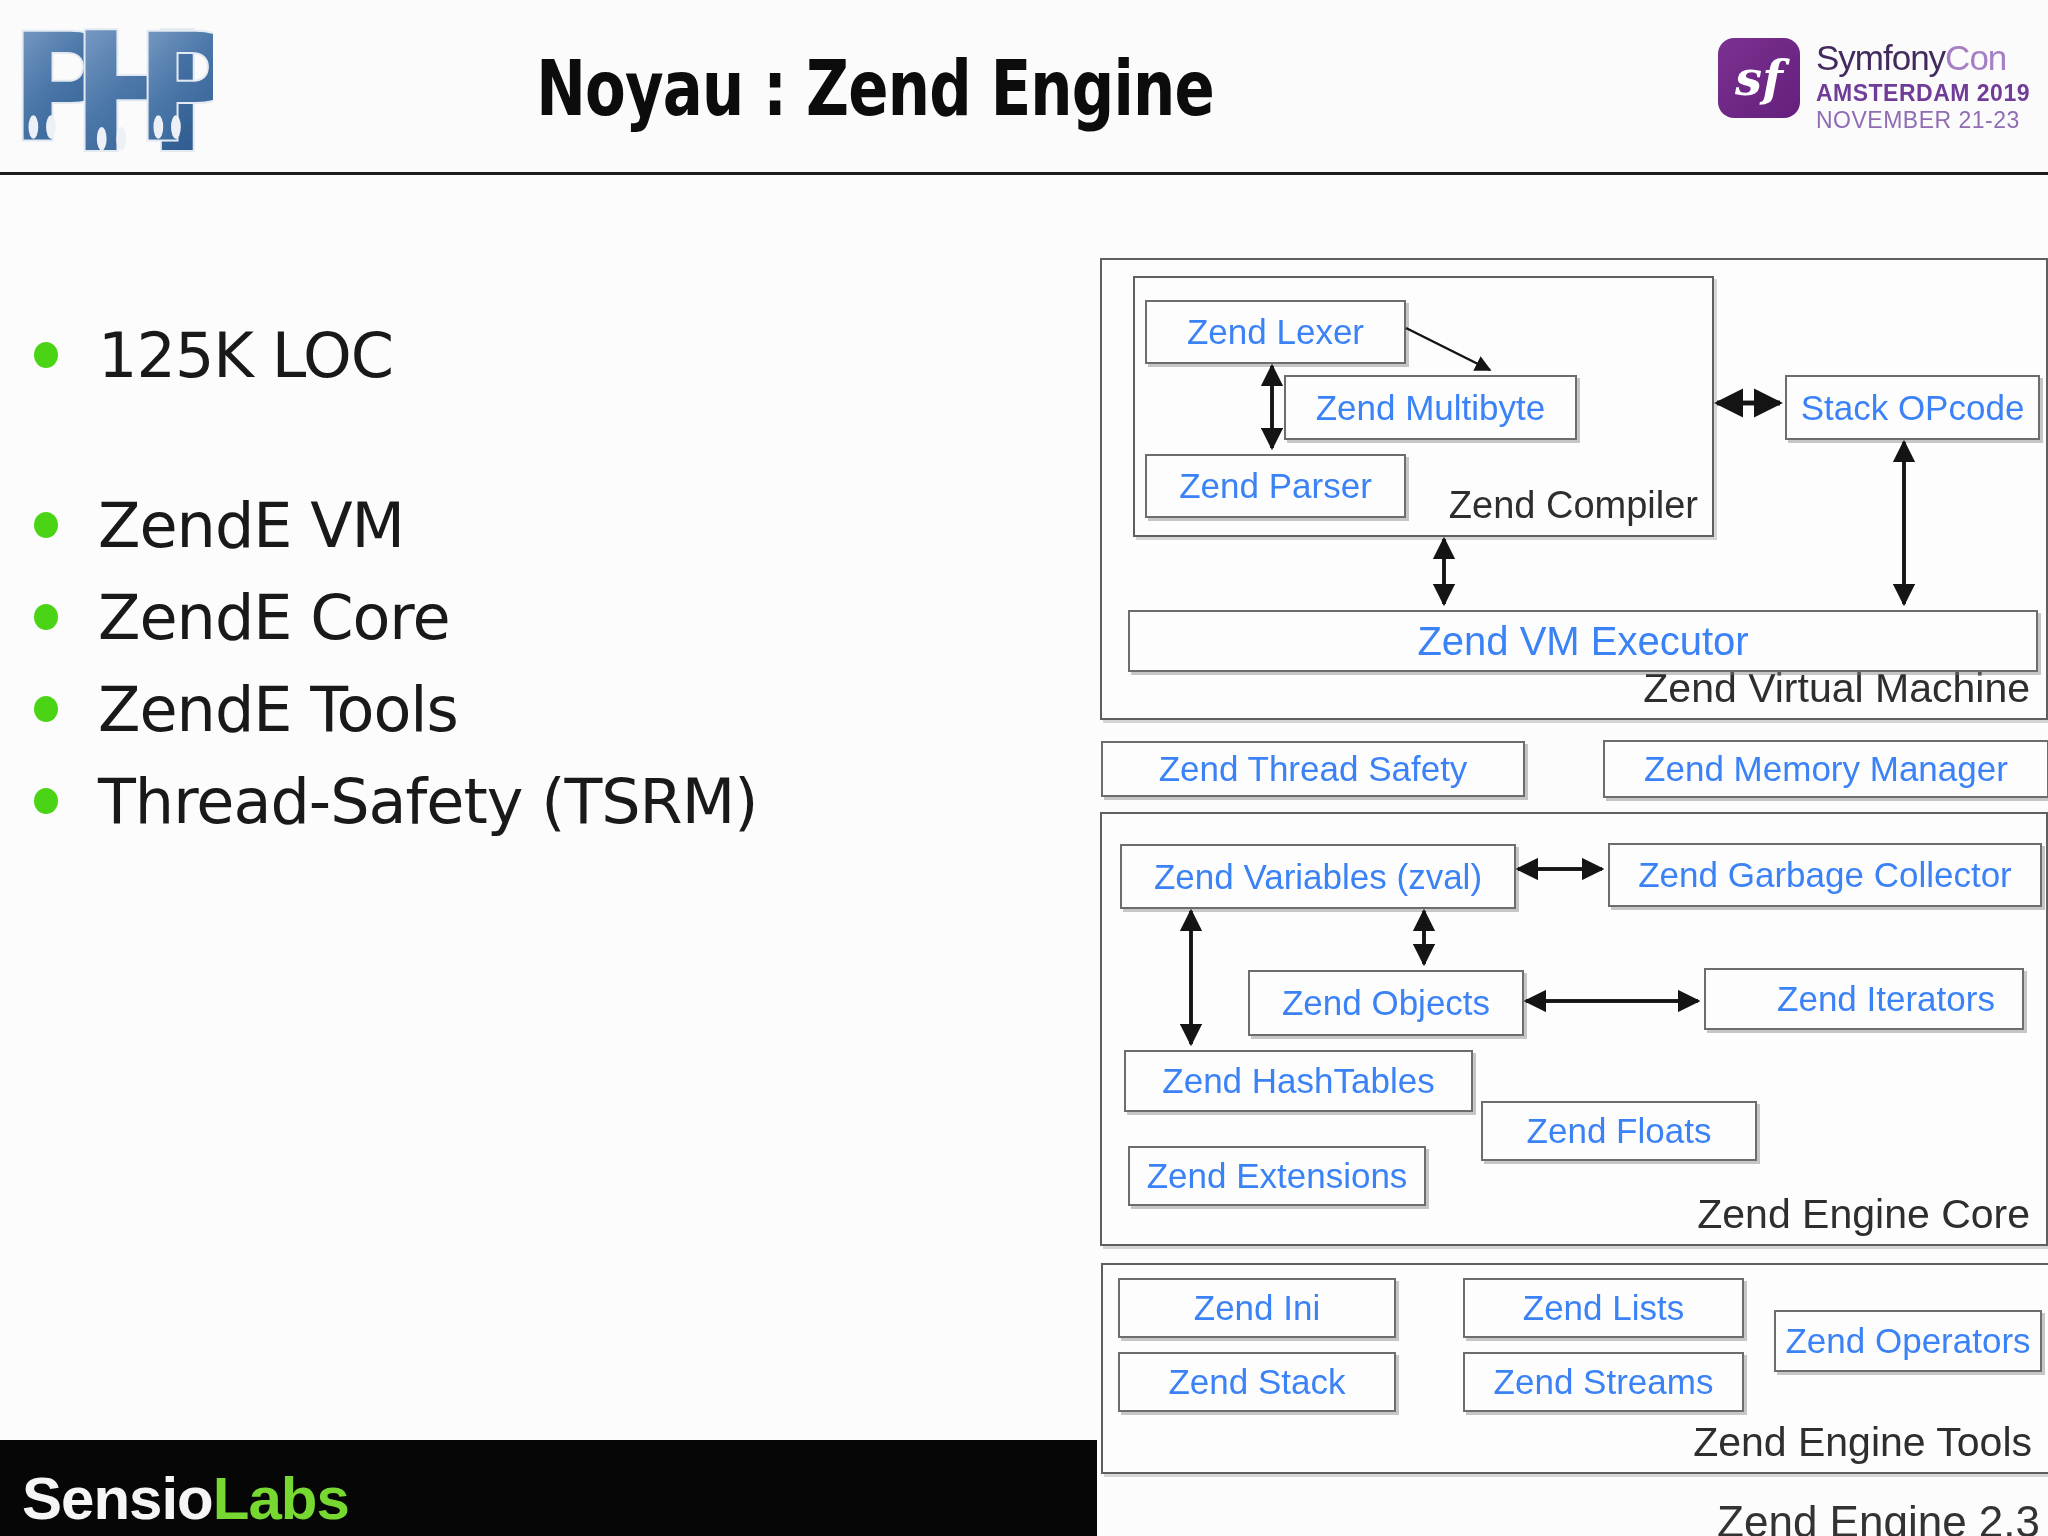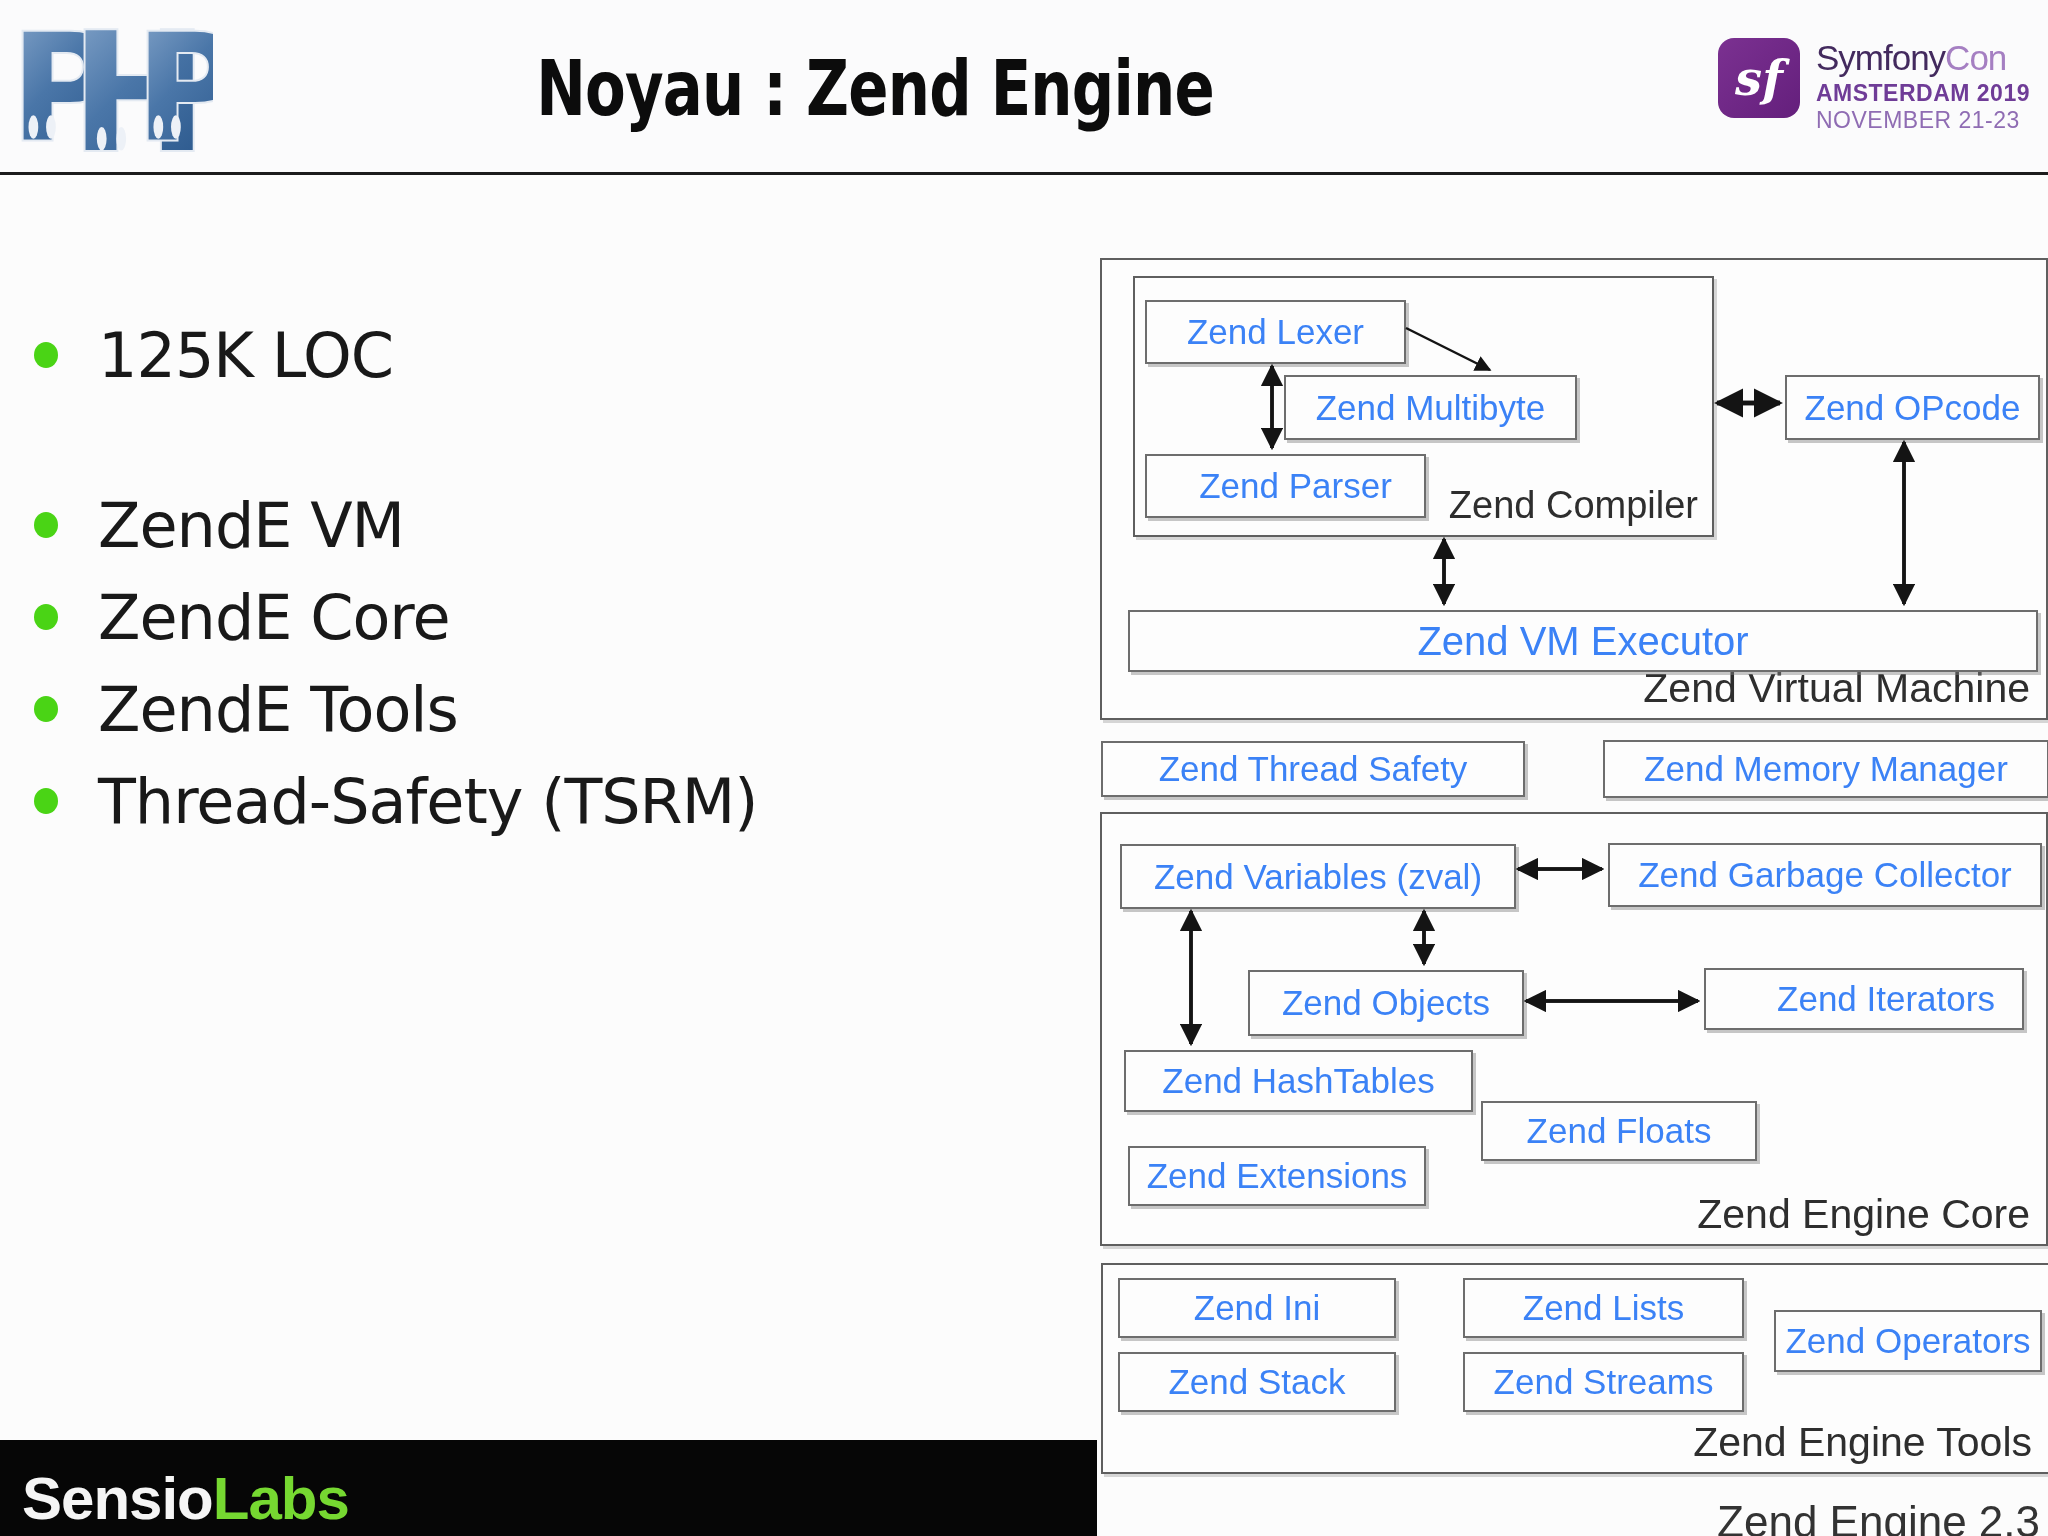--- a/index.html
+++ b/index.html
@@ -121,22 +121,22 @@
   </ul>
 
   <div class="dcontainer" style="left:1100px;top:258px;width:944px;height:458px;">
     <span class="dlabel">Zend Virtual Machine</span>
   </div>
   <div class="dcontainer" style="left:1133px;top:276px;width:577px;height:257px;">
     <span class="dlabel compiler-label">Zend Compiler</span>
   </div>
   <div class="dbox" style="left:1145px;top:300px;width:257px;height:60px;">Zend Lexer</div>
   <div class="dbox" style="left:1284px;top:375px;width:289px;height:61px;">Zend Multibyte</div>
-  <div class="dbox" style="left:1145px;top:454px;width:257px;height:60px;padding-left:20px;">Zend Parser</div>
-  <div class="dbox" style="left:1785px;top:375px;width:251px;height:61px;">Zend OPcode</div>
+  <div class="dbox" style="left:1145px;top:454px;width:257px;height:60px;">Zend Parser</div>
+  <div class="dbox" style="left:1785px;top:375px;width:251px;height:61px;">Stack OPcode</div>
   <div class="dbox" style="left:1128px;top:610px;width:906px;height:58px;font-size:40px;">Zend VM Executor</div>
 
   <div class="dbox" style="left:1101px;top:741px;width:420px;height:52px;">Zend Thread Safety</div>
   <div class="dbox" style="left:1603px;top:740px;width:442px;height:54px;">Zend Memory Manager</div>
 
   <div class="dcontainer" style="left:1100px;top:812px;width:944px;height:430px;">
     <span class="dlabel">Zend Engine Core</span>
   </div>
   <div class="dbox" style="left:1120px;top:844px;width:392px;height:61px;">Zend Variables (zval)</div>
   <div class="dbox" style="left:1608px;top:843px;width:430px;height:60px;">Zend Garbage Collector</div>

